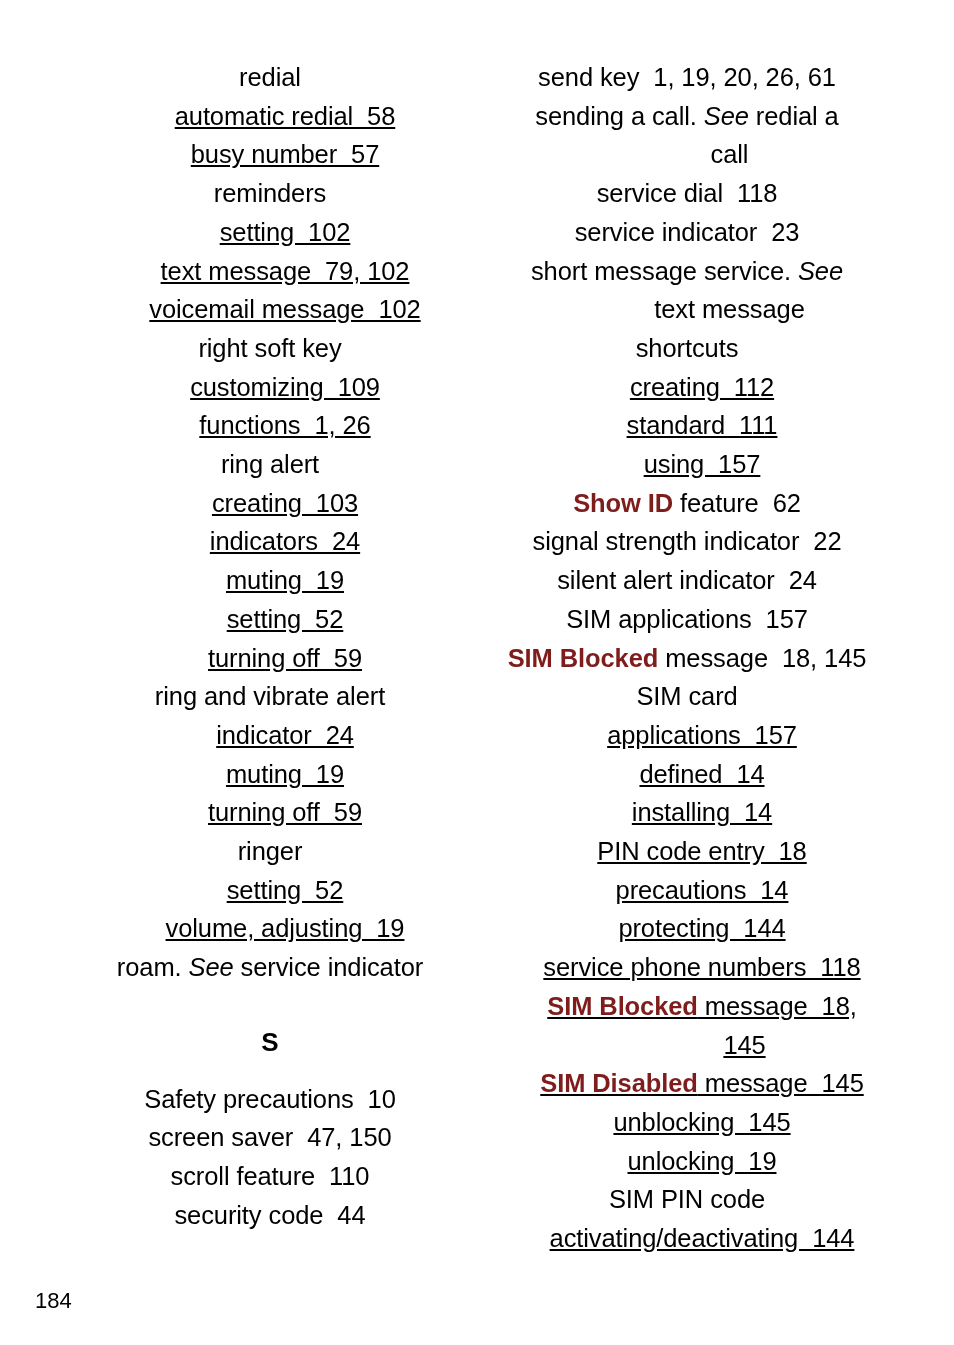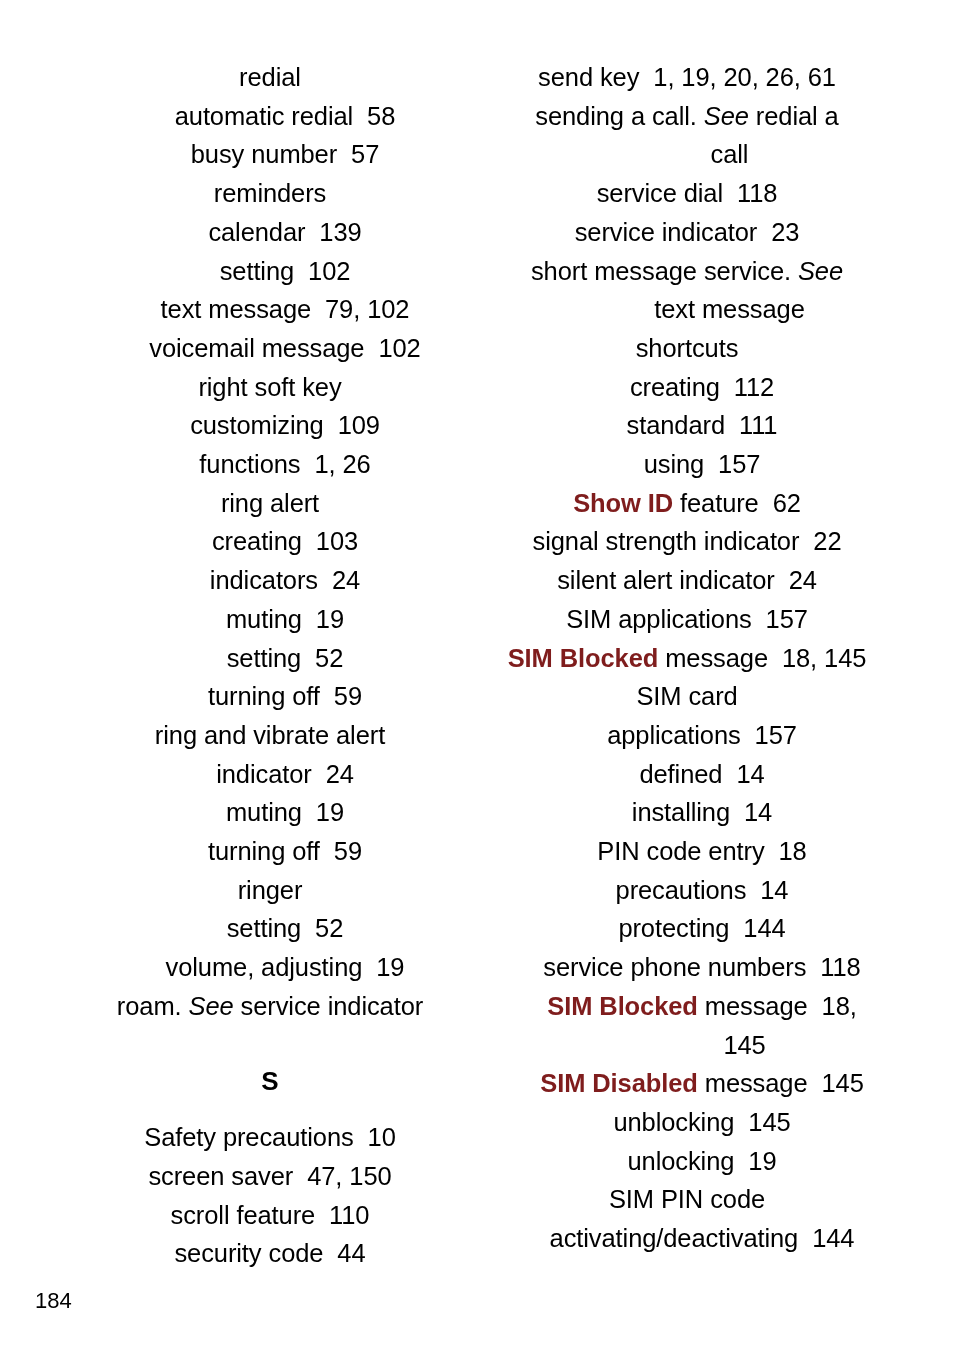--- a/index.html
+++ b/index.html
@@ -38,21 +38,21 @@
   .column.right { left: 487px; }
 
   .entry {
     font-size: 25.5px;
     line-height: 38.7px;
     letter-spacing: -0.1px;
     white-space: pre-wrap;
     margin: 0;
   }
   .entry.level-1 { padding-left: 0px; }
-  .entry.level-2 { padding-left: 30px; }
+  .entry.level-2 { padding-left: 30px; text-decoration: underline; }
 
   
   .entry.wrap-1 {
     padding-left: 85px;
     text-indent: 0;
   }
   .entry.wrap-2 {
     padding-left: 115px;
     text-indent: 0;
   }
@@ -91,21 +91,20 @@
 <div class="page">
 
   <div class="columns">
 
     <div class="column left">
       <div id="left-entries">
           <div class="entry level-1">redial</div>
           <div class="entry level-2">automatic redial  58</div>
           <div class="entry level-2">busy number  57</div>
           <div class="entry level-1">reminders</div>
-          <div class="entry level-2">calendar  139</div>
           <div class="entry level-2">setting  102</div>
           <div class="entry level-2">text message  79, 102</div>
           <div class="entry level-2">voicemail message  102</div>
           <div class="entry level-1">right soft key</div>
           <div class="entry level-2">customizing  109</div>
           <div class="entry level-2">functions  1, 26</div>
           <div class="entry level-1">ring alert</div>
           <div class="entry level-2">creating  103</div>
           <div class="entry level-2">indicators  24</div>
           <div class="entry level-2">muting  19</div>

